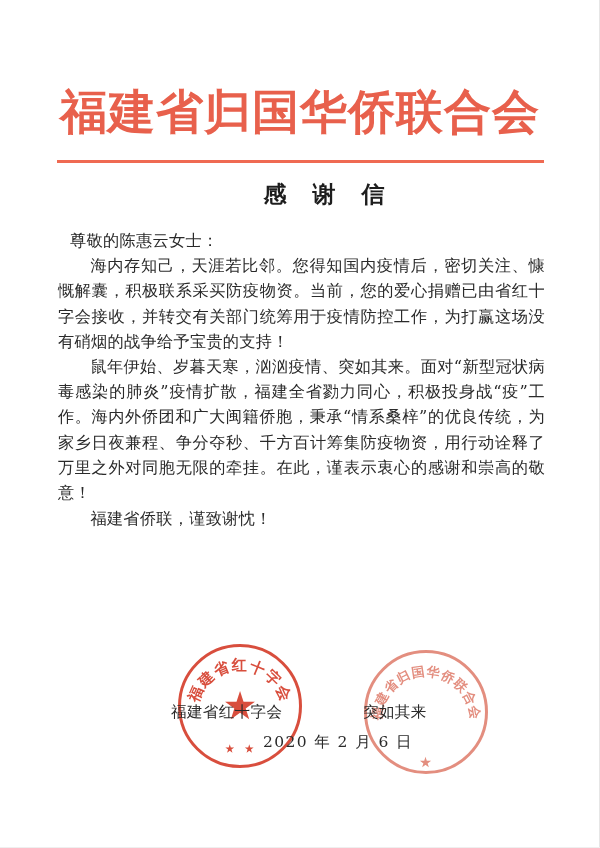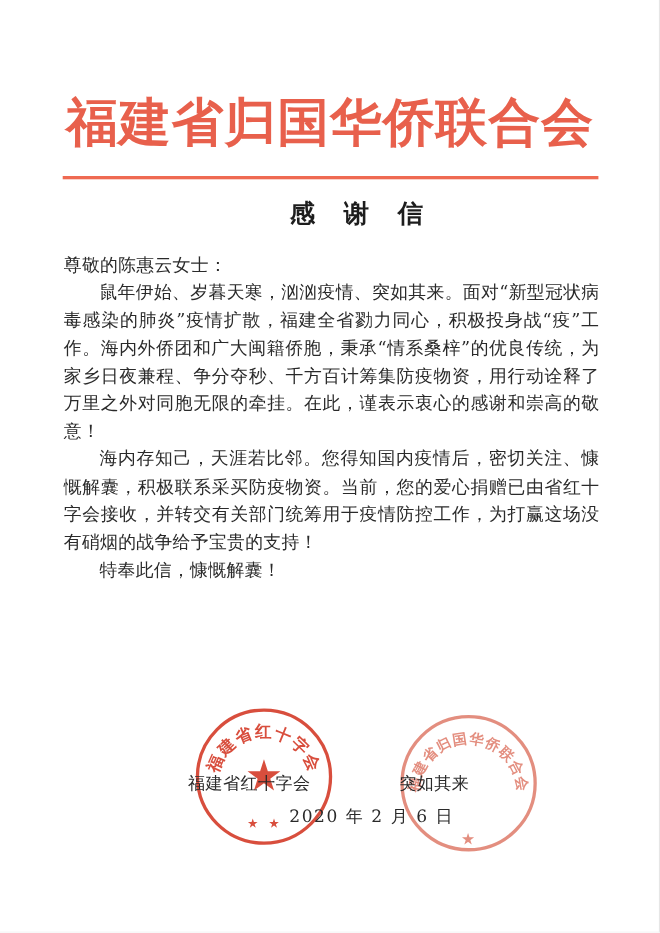--- a/index.html
+++ b/index.html
@@ -88,21 +88,21 @@
   .closing {
     font-family: "DejaVu Serif", "Liberation Serif", serif;
     font-size: 16.2px;
     line-height: 25.2px;
     color: #2a2a2a;
     text-align: justify;
     text-justify: inter-character;
     letter-spacing: 0.3px;
     margin: 0;
   }
-  .salutation { margin-bottom: 0px; }
+  .salutation { margin-bottom: 0px; margin-left: 12px; }
   .para { text-indent: 2em; }
   .closing { text-indent: 2em; margin-top: 1px; }
 
   
   .sign-block {
     position: absolute;
     top: 636px;
     left: 58px;
     width: 487px;
     height: 150px;
@@ -209,23 +209,23 @@
 
   <div class="letterhead">
     <div class="letterhead-title">福建省归国华侨联合会</div>
   </div>
   <div class="letterhead-rule"></div>
 
   <div class="doc-title">感 谢 信</div>
 
   <div class="body-block">
     <p class="salutation">尊敬的陈惠云女士：</p>
+    <p class="para">海内存知己，天涯若比邻。您得知国内疫情后，密切关注、慷慨解囊，积极联系采买防疫物资。当前，您的爱心捐赠已由省红十字会接收，并转交有关部门统筹用于疫情防控工作，为打赢这场没有硝烟的战争给予宝贵的支持！</p>
     <p class="para">鼠年伊始、岁暮天寒，汹汹疫情、突如其来。面对“新型冠状病毒感染的肺炎”疫情扩散，福建全省勠力同心，积极投身战“疫”工作。海内外侨团和广大闽籍侨胞，秉承“情系桑梓”的优良传统，为家乡日夜兼程、争分夺秒、千方百计筹集防疫物资，用行动诠释了万里之外对同胞无限的牵挂。在此，谨表示衷心的感谢和崇高的敬意！</p>
-    <p class="para">海内存知己，天涯若比邻。您得知国内疫情后，密切关注、慷慨解囊，积极联系采买防疫物资。当前，您的爱心捐赠已由省红十字会接收，并转交有关部门统筹用于疫情防控工作，为打赢这场没有硝烟的战争给予宝贵的支持！</p>
-    <p class="closing">特奉此信，慷慨解囊！</p>
+    <p class="closing">福建省侨联，谨致谢忱！</p>
   </div>
 
   <div class="sign-block">
 
     <div class="seal seal-redcross">
       <svg class="seal-arc-text" viewBox="0 0 118 118">
         <defs>
           <path id="arcTopLeft" d="M 16,66 A 43,43 0 0 1 102,66" fill="none"></path>
         </defs>
         <text font-family="DejaVu Serif, serif" font-size="15" font-weight="700" fill="#d6412f" letter-spacing="1.5">

